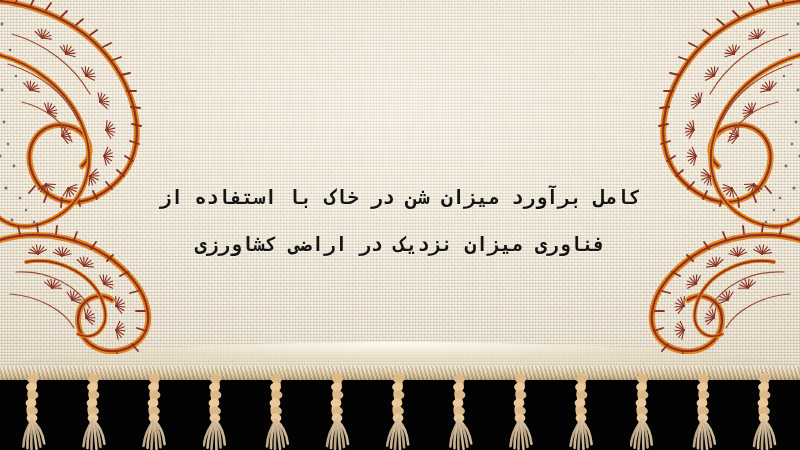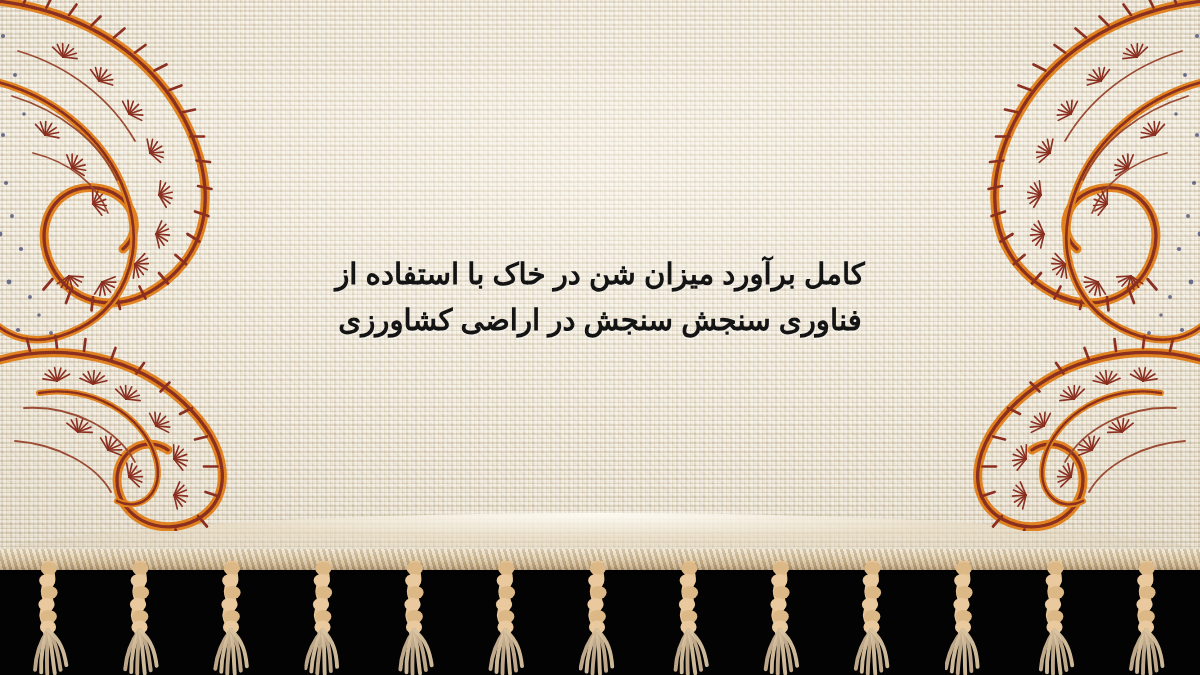--- a/index.html
+++ b/index.html
@@ -71,27 +71,28 @@
     position: absolute;
     left: 0;
     top: 168px;
     width: 800px;
     text-align: center;
     direction: rtl;
   }
   .title-line {
     display: block;
     color: #141414;
-    font-family: Liberation Sans, sans-serif;
+    font-family: Liberation Mono, monospace;
     font-size: 19.5px;
     font-weight: 700;
     line-height: 31px;
     letter-spacing: 0px;
     white-space: nowrap;
     text-shadow: 0 1px 0 rgba(255,255,255,0.35);
+    margin-top: 16px;
   }
 
   
   .black-band {
     position: absolute;
     left: 0;
     top: 366px;
     width: 800px;
     height: 84px;
     background: #030303;
@@ -476,21 +477,21 @@
         <circle cx="24" cy="56" r="1.3"></circle>
           <circle cx="10" cy="70" r="1.5"></circle>
         <circle cx="30" cy="82" r="1.2"></circle>
           <circle cx="16" cy="96" r="1.4"></circle>
       </g>
     </svg>
   </div>
 
   <div class="title-block">
     <span class="title-line">کامل برآورد میزان شن در خاک با استفاده از</span>
-    <span class="title-line">فناوری سنجش سنجش در اراضی کشاورزی</span>
+    <span class="title-line">فناوری میزان نزدیک در اراضی کشاورزی</span>
   </div>
 
   <div class="black-band">
     <div class="fringe-rail"></div>
     <div id="fringe-holder">
         <div class="tassel" style="left: 20px;">
           <svg viewBox="0 0 26 76">
             <path d="M13 0 C 10 6, 16 10, 12 16 C 8 22, 15 26, 11 32 C 7 38, 14 42, 12 47" stroke="#e6c496" stroke-width="7" fill="none" stroke-linecap="round"></path>
             <ellipse cx="12.5" cy="5" rx="5.4" ry="4.4" fill="#dcb886"></ellipse>
             <ellipse cx="11.5" cy="13" rx="5.4" ry="4.4" fill="#e9c99d"></ellipse>

